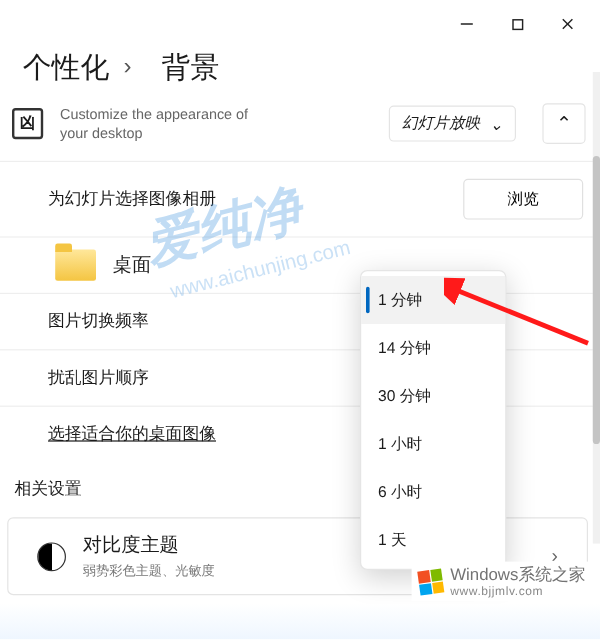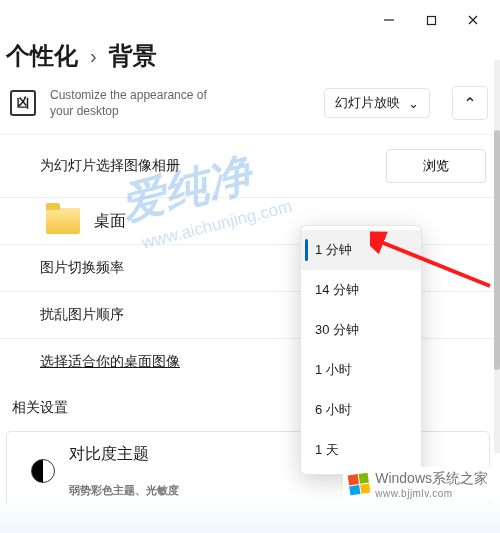--- a/index.html
+++ b/index.html
@@ -1,38 +1,38 @@
 <!DOCTYPE html>
 <html><head>
 <meta charset="utf-8">
 <style>
   html,body{margin:0;padding:0;font-family:"Segoe UI","Microsoft YaHei",sans-serif;background:#fff;color:#1b1b1b;}
   .window{width:500px;height:533px;position:relative;overflow:hidden;background:#fff;}
   .titlebar{height:40px;display:flex;align-items:center;justify-content:flex-end;padding:0 6px;}
   .winbtn{width:42px;height:32px;display:flex;align-items:center;justify-content:center;color:#222;}
   .winbtn svg{stroke:#222;}
   .header{display:flex;align-items:center;gap:12px;padding:0 12px 10px 6px;font-size:24px;}
-  .crumb{font-weight:700;}
+  .crumb{font-weight:400;margin-left:13px;}
   .chev{color:#555;font-size:20px;}
   .subhead{display:flex;align-items:center;gap:14px;padding:4px 12px 14px 10px;}
   .subhead .icon{width:22px;height:22px;border:2px solid #333;border-radius:3px;display:flex;align-items:center;justify-content:center;font-size:13px;font-weight:700;}
   .subtext{font-size:12px;color:#666;max-width:180px;line-height:1.35;padding-right:4px;}
-  .dd{margin-left:auto;display:flex;align-items:center;gap:8px;border:1px solid #e4e4e4;border-radius:4px;padding:5px 10px;font-size:13px;}
+  .dd{margin-left:auto;display:flex;align-items:center;gap:8px;border:1px solid #e4e4e4;border-radius:4px;padding:5px 10px;font-size:13px;font-style:italic;}
   .expand{width:34px;height:32px;display:flex;align-items:center;justify-content:center;border:1px solid #e4e4e4;border-radius:4px;margin-left:8px;}
   .divider{height:1px;background:#eee;margin:0;}
   .row{display:flex;align-items:center;padding:14px 14px 14px 40px;border-bottom:1px solid #eee;font-size:14px;}
   .row .label{flex:1;}
   .browse{padding:7px 36px;border:1px solid #e0e0e0;border-radius:4px;background:#fff;font-size:13px;}
   .folder-row{display:flex;align-items:center;gap:14px;padding:10px 14px 10px 46px;border-bottom:1px solid #eee;text-align:center;}
   .folder{width:34px;height:26px;background:linear-gradient(#ffe79a,#f4c542);border-radius:2px;position:relative;}
   .folder::before{content:"";position:absolute;top:-5px;left:0;width:14px;height:7px;background:#f4c542;border-radius:2px 2px 0 0;}
   .related{padding:14px 14px 6px 12px;font-size:14px;}
   .contrast{display:flex;align-items:center;gap:14px;border:1px solid #e4e4e4;border-radius:5px;margin:8px 10px 0 6px;padding:12px 24px;}
   .contrast .ci{width:22px;height:22px;border-radius:50%;background:linear-gradient(90deg,#000 50%,#fff 50%);border:1px solid #333;}
-  .contrast .sub{font-size:11px;color:#777;margin-top:18px;font-weight:bold;}
+  .contrast .sub{font-size:11px;color:#777;margin-top:3px;}
   .contrast .more{margin-left:auto;color:#666;}
   .dropdown{position:absolute;left:300px;top:225px;width:120px;background:#fff;border:1px solid #e5e5e5;border-radius:6px;box-shadow:0 6px 24px rgba(0,0,0,.18);padding:4px 0;font-size:13px;}
   .dropdown .item{padding:11px 14px;}
   .dropdown .item.sel{background:#f2f2f2;position:relative;}
   .dropdown .item.sel::before{content:"";position:absolute;left:4px;top:9px;bottom:9px;width:3px;background:#0067c0;border-radius:2px;}
   .arrow{position:absolute;left:370px;top:226px;pointer-events:none;}
   .wm{position:absolute;left:120px;top:160px;color:rgba(78,156,224,.35);font-size:44px;font-weight:700;font-style:italic;transform:rotate(-14deg);pointer-events:none;}
   .wm2{position:absolute;left:140px;top:215px;color:rgba(78,156,224,.3);font-size:17px;transform:rotate(-14deg);pointer-events:none;}
   .badge{position:absolute;right:6px;bottom:32px;display:flex;align-items:center;gap:6px;background:#fff;padding:2px 6px;}
   .badge .logo{width:20px;height:20px;display:grid;grid-template:1fr 1fr/1fr 1fr;gap:1px;transform:rotate(-8deg);}

